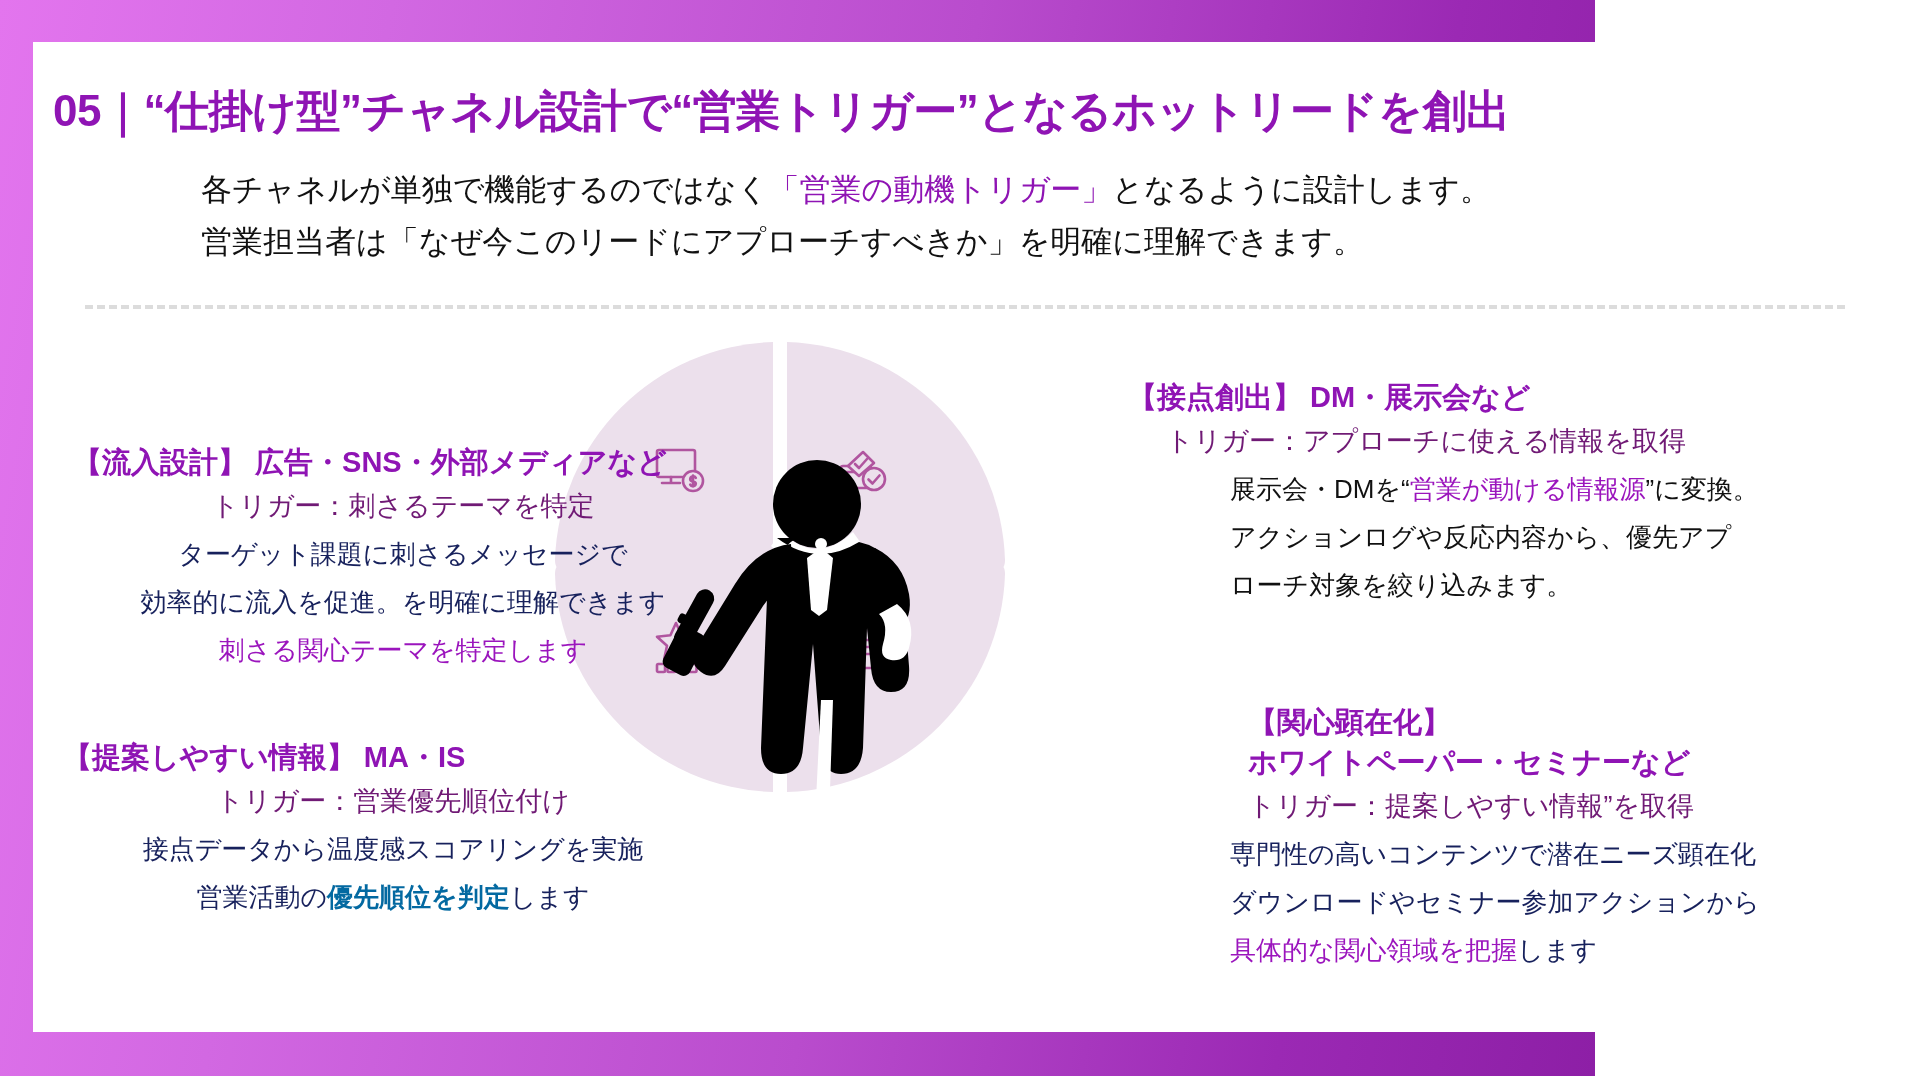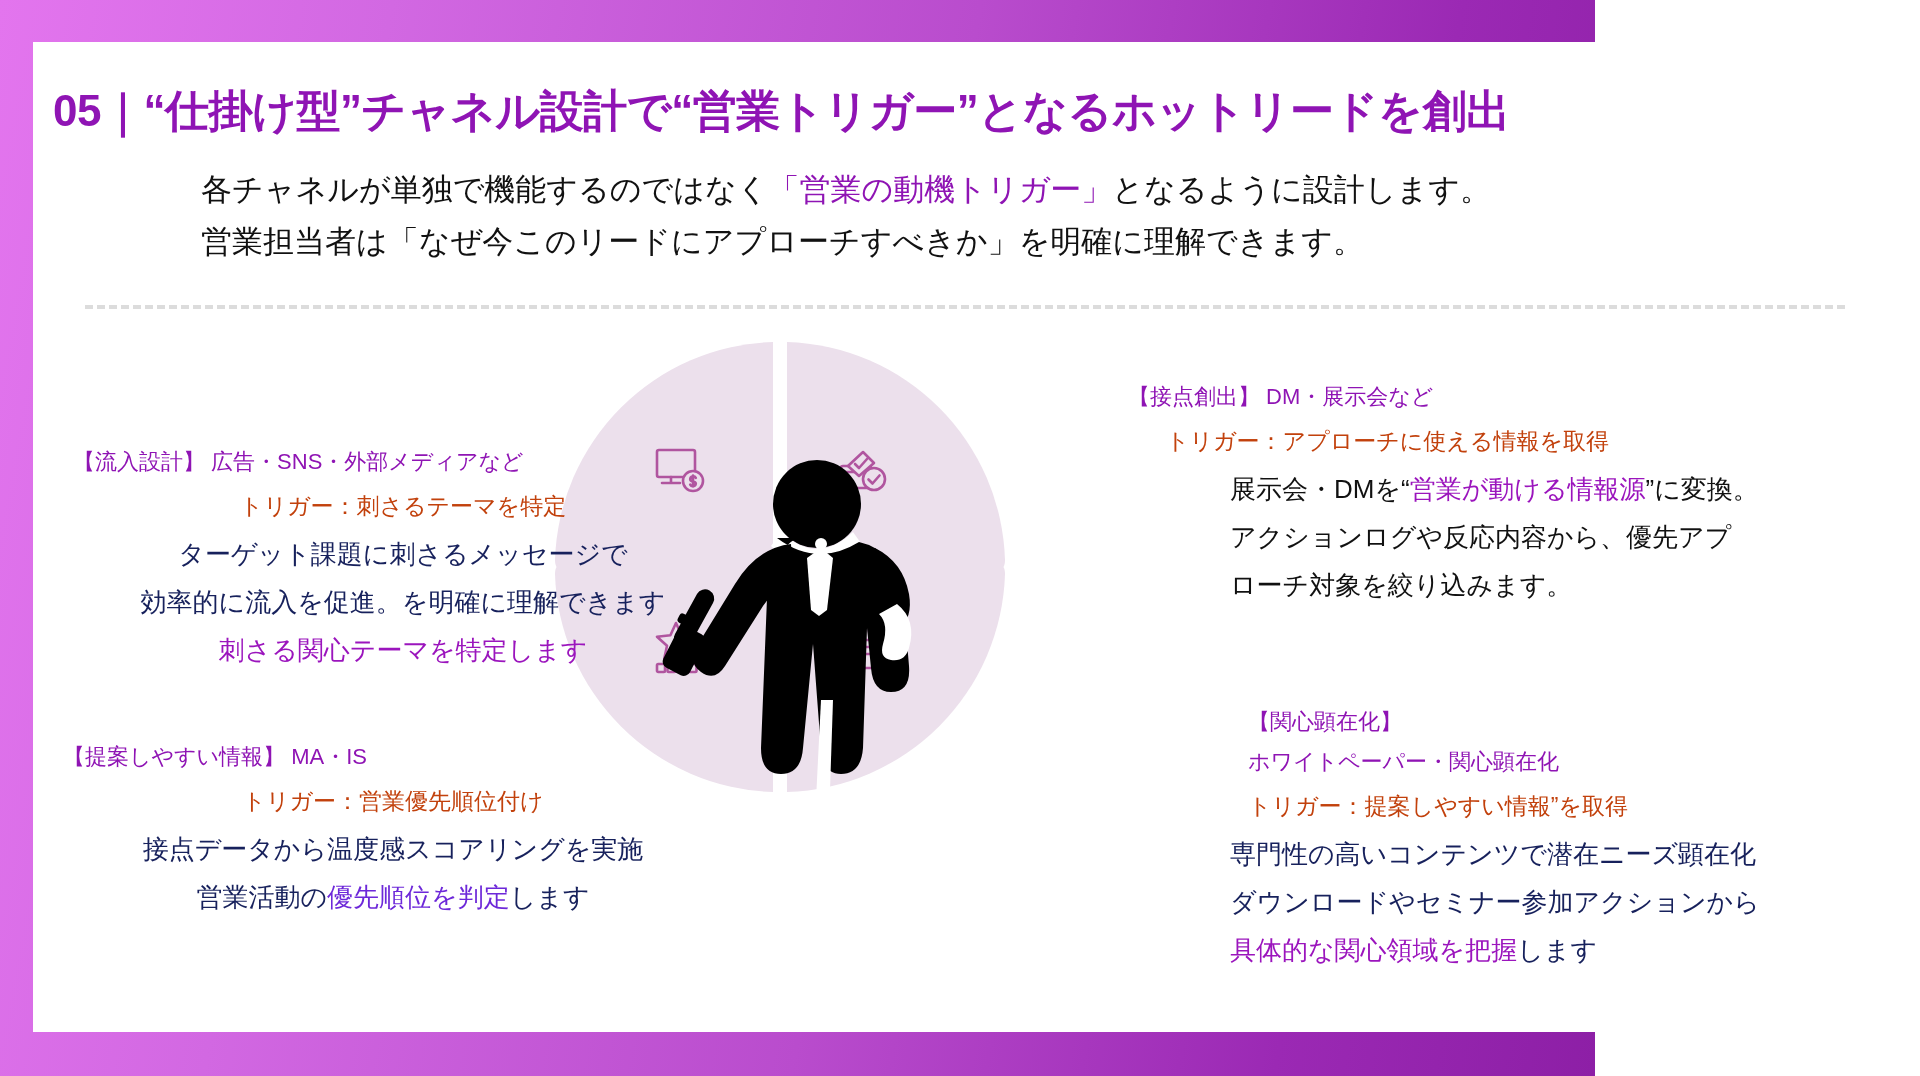--- a/index.html
+++ b/index.html
@@ -69,29 +69,29 @@
     top: 290px;
     width: 470px;
     height: 470px;
   }
   #center-graphic svg { display: block; }
 
   
   .block { position: absolute; }
 
   .blk-head {
-    font-size: 22px;
-    font-weight: normal;
+    font-size: 29px;
+    font-weight: bold;
     color: #8f14b4;
     line-height: 40px;
     white-space: nowrap;
   }
   .blk-trigger {
-    font-size: 23px;
-    color: #c2410c;
+    font-size: 27px;
+    color: #701a75;
     line-height: 48px;
     white-space: nowrap;
   }
   .blk-body {
     font-size: 26px;
     line-height: 48px;
     color: #17215c;
     white-space: nowrap;
   }
   .blk-body.dark { color: #111111; }
@@ -198,37 +198,37 @@
           <div><span style="color: rgb(23, 33, 92);">効率的に流入を促進。を明確に理解できます</span></div>
           <div><span style="color: rgb(155, 21, 189);">刺さる関心テーマを特定します</span></div>
         </div>
     </div>
 
     <div class="block ta-c" id="block-scoring">
       <div class="blk-head ta-l">【提案しやすい情報】 MA・IS</div>
       <div class="blk-trigger">トリガー：営業優先順位付け</div>
       <div class="blk-body">
           <div><span style="color: rgb(23, 33, 92);">接点データから温度感スコアリングを実施</span></div>
-          <div><span style="color: rgb(23, 33, 92);">営業活動の</span><span style="color: #6d28d9;">優先順位を判定</span><span style="color: rgb(23, 33, 92);">します</span></div>
+          <div><span style="color: rgb(23, 33, 92);">営業活動の</span><span style="color: #0369a1; font-weight: bold;">優先順位を判定</span><span style="color: rgb(23, 33, 92);">します</span></div>
         </div>
     </div>
 
     <div class="block ta-l" id="block-touch">
       <div class="blk-head">【接点創出】 DM・展示会など</div>
       <div class="blk-trigger" style="margin-left:38px">トリガー：アプローチに使える情報を取得</div>
       <div class="blk-body dark" style="margin-left:102px">
           <div><span style="color: rgb(17, 17, 17);">展示会・DMを“</span><span style="color: rgb(155, 21, 189);">営業が動ける情報源</span><span style="color: rgb(17, 17, 17);">”に変換。</span></div>
           <div><span style="color: rgb(17, 17, 17);">アクションログや反応内容から、優先アプ</span></div>
           <div><span style="color: rgb(17, 17, 17);">ローチ対象を絞り込みます。</span></div>
         </div>
     </div>
 
     <div class="block ta-l" id="block-interest">
       <div class="blk-head">【関心顕在化】</div>
-      <div class="blk-head">ホワイトペーパー・関心顕在化</div>
+      <div class="blk-head">ホワイトペーパー・セミナーなど</div>
       <div class="blk-trigger">トリガー：提案しやすい情報”を取得</div>
       <div class="blk-body" style="margin-left:-18px">
           <div><span style="color: rgb(23, 33, 92);">専門性の高いコンテンツで潜在ニーズ顕在化</span></div>
           <div><span style="color: rgb(23, 33, 92);">ダウンロードやセミナー参加アクションから</span></div>
           <div><span style="color: rgb(155, 21, 189);">具体的な関心領域を把握</span><span style="color: rgb(23, 33, 92);">します</span></div>
         </div>
     </div>
 
   </div>
 </div>

